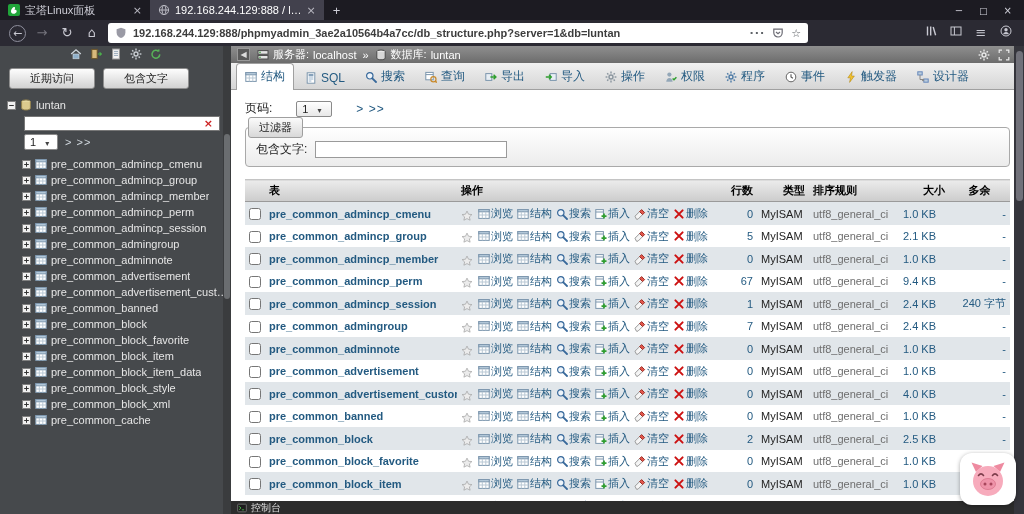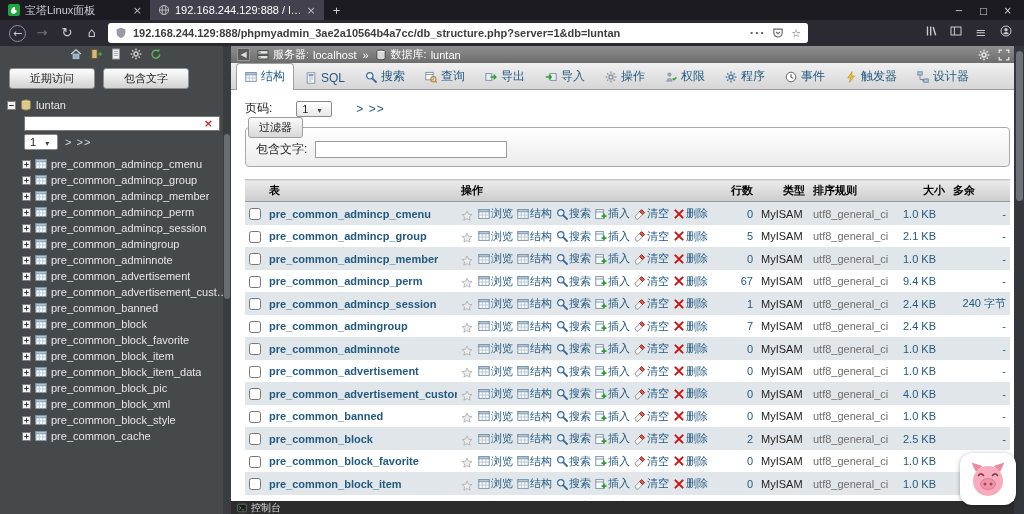--- a/index.html
+++ b/index.html
@@ -90,21 +90,21 @@
   .fsinput { width:192px; height:17px; border:1px solid #9a9a9a; font-size:11px; padding:0 3px; background:#fff; }
 
   table.grid { width:100%; border-collapse:collapse; margin-top:12px; table-layout:fixed; }
   .grid th { background:linear-gradient(#ebebeb,#cccccc); border-bottom:1px solid #9a9a9a; border-top:1px solid #c4c4c4;
              padding:3px 4px; font-size:11px; text-align:left; color:#000; white-space:nowrap; }
   .grid td { padding:4px 4px 3px; font-size:11px; white-space:nowrap; overflow:hidden; }
   .grid tr.odd { background:#e1e6ea; }
   .grid tr.even { background:#fff; }
   th.c-check { width:20px; } th.c-name { width:192px; } th.c-act { width:256px; }
   th.c-rows { width:44px; text-align:right; } th.c-type { width:52px;text-align:right; } th.c-coll { width:90px;margin-top:38px; }
-  th.c-size { width:50px; text-align:right; } th.c-ovh { text-align:left; }
+  th.c-size { width:50px; text-align:right; } th.c-ovh { text-align:center; }
   td.c-check input { width:12px; height:12px; margin:0; vertical-align:middle; }
   .tname a { color:#235a81; font-weight:bold; text-decoration:none; }
   .fav { margin-right:5px; display:inline-flex; vertical-align:-2px; line-height:0; }
   .act { color:#235a81; text-decoration:none; margin-right:4px; display:inline-flex; align-items:center; gap:1px; }
   .c-rows-td { text-align:right; color:#235a81; }
   .c-type-td { color:#222; }
   .c-coll-td { color:#6e6e6e; }
   .c-size-td { text-align:left; color:#235a81; }
   .c-ovh-td { text-align:right; color:#235a81; }
 
@@ -550,59 +550,40 @@
                 </span>
                 <span class="ic">
                   <svg width="12" height="12" viewBox="0 0 12 12">
                     <rect x=".8" y="1.6" width="10.4" height="8.8" fill="#fff" stroke="#7c96ad"></rect>
                     <rect x=".8" y="1.6" width="10.4" height="2.2" fill="#b9cddd" stroke="#7c96ad"></rect>
                     <line x1="4.3" y1="3.8" x2="4.3" y2="10.4" stroke="#b9c8d4"></line>
                     <line x1="7.8" y1="3.8" x2="7.8" y2="10.4" stroke="#b9c8d4"></line>
                     <line x1=".8" y1="7" x2="11.2" y2="7" stroke="#b9c8d4"></line>
                   </svg>
                 </span>
-                <span class="tlabel">pre_common_block_pic</span>
+                <span class="tlabel">pre_common_block_style</span>
               </div>
               <div class="titem">
                 <span class="exp">
                   <svg width="9" height="9" viewBox="0 0 9 9">
                     <rect x=".5" y=".5" width="8" height="8" fill="#f0f0f0" stroke="#808080"></rect>
                     <line x1="2.2" y1="4.5" x2="6.8" y2="4.5" stroke="#333"></line>
                     <line x1="4.5" y1="2.2" x2="4.5" y2="6.8" stroke="#333"></line>
                   </svg>
                 </span>
                 <span class="ic">
                   <svg width="12" height="12" viewBox="0 0 12 12">
                     <rect x=".8" y="1.6" width="10.4" height="8.8" fill="#fff" stroke="#7c96ad"></rect>
                     <rect x=".8" y="1.6" width="10.4" height="2.2" fill="#b9cddd" stroke="#7c96ad"></rect>
                     <line x1="4.3" y1="3.8" x2="4.3" y2="10.4" stroke="#b9c8d4"></line>
                     <line x1="7.8" y1="3.8" x2="7.8" y2="10.4" stroke="#b9c8d4"></line>
                     <line x1=".8" y1="7" x2="11.2" y2="7" stroke="#b9c8d4"></line>
                   </svg>
                 </span>
                 <span class="tlabel">pre_common_block_xml</span>
-              </div>
-              <div class="titem">
-                <span class="exp">
-                  <svg width="9" height="9" viewBox="0 0 9 9">
-                    <rect x=".5" y=".5" width="8" height="8" fill="#f0f0f0" stroke="#808080"></rect>
-                    <line x1="2.2" y1="4.5" x2="6.8" y2="4.5" stroke="#333"></line>
-                    <line x1="4.5" y1="2.2" x2="4.5" y2="6.8" stroke="#333"></line>
-                  </svg>
-                </span>
-                <span class="ic">
-                  <svg width="12" height="12" viewBox="0 0 12 12">
-                    <rect x=".8" y="1.6" width="10.4" height="8.8" fill="#fff" stroke="#7c96ad"></rect>
-                    <rect x=".8" y="1.6" width="10.4" height="2.2" fill="#b9cddd" stroke="#7c96ad"></rect>
-                    <line x1="4.3" y1="3.8" x2="4.3" y2="10.4" stroke="#b9c8d4"></line>
-                    <line x1="7.8" y1="3.8" x2="7.8" y2="10.4" stroke="#b9c8d4"></line>
-                    <line x1=".8" y1="7" x2="11.2" y2="7" stroke="#b9c8d4"></line>
-                  </svg>
-                </span>
-                <span class="tlabel">pre_common_block_style</span>
               </div>
               <div class="titem">
                 <span class="exp">
                   <svg width="9" height="9" viewBox="0 0 9 9">
                     <rect x=".5" y=".5" width="8" height="8" fill="#f0f0f0" stroke="#808080"></rect>
                     <line x1="2.2" y1="4.5" x2="6.8" y2="4.5" stroke="#333"></line>
                     <line x1="4.5" y1="2.2" x2="4.5" y2="6.8" stroke="#333"></line>
                   </svg>
                 </span>
                 <span class="ic">

